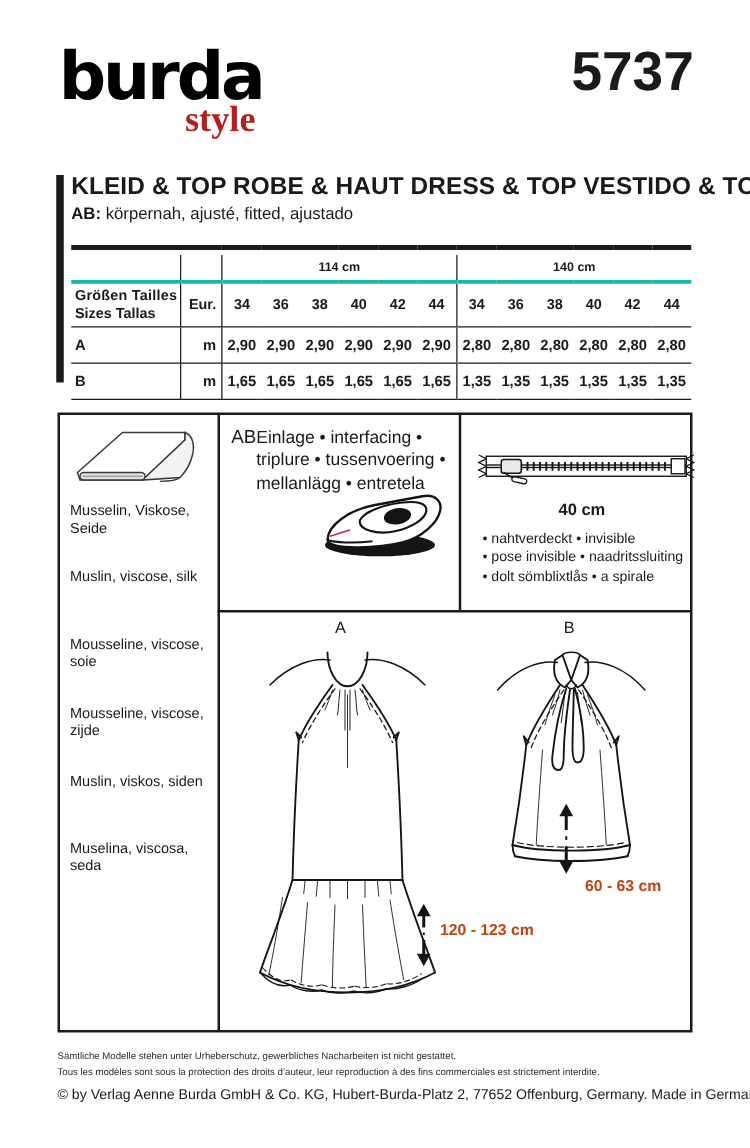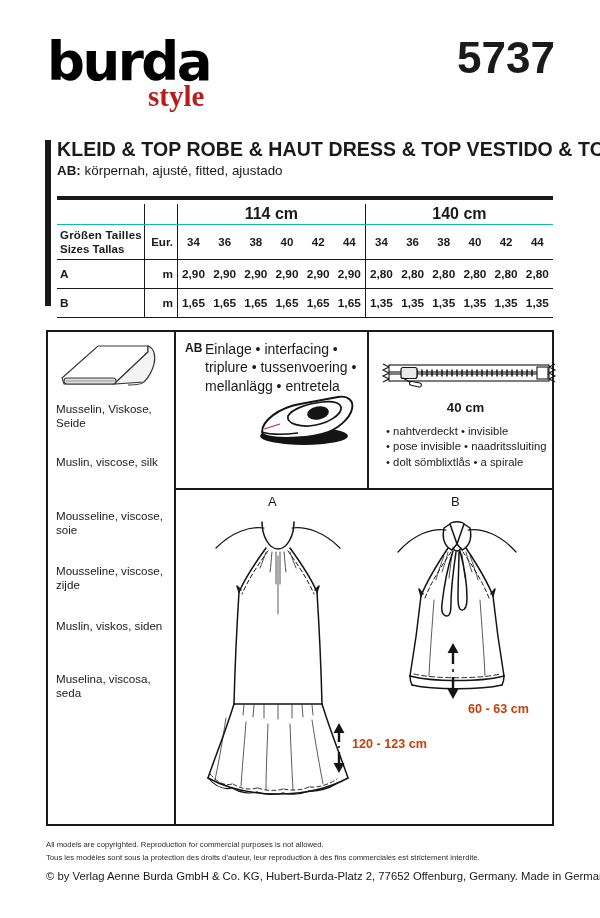--- a/index.html
+++ b/index.html
@@ -92,22 +92,22 @@
   }
   #fabric-table td, #fabric-table th {
     padding: 0;
     font-weight: bold;
     text-align: center;
     vertical-align: middle;
   }
   .tbl-toprule td { border-top: 4px solid #1a1a1a; height: 4px; padding:0; font-size:0; }
   .row-widths td {
     height: 20px;
-    font-size: 16px;
-    border-bottom: 1px solid #14b8a6;
+    font-size: 10px;
+    border-bottom: 3px solid #14b8a6;
   }
   .row-sizes td {
     height: 34px;
     font-size: 11.5px;
     border-bottom: 1px solid #1a1a1a;
   }
   .row-data td {
     height: 28px;
     font-size: 11.8px;
     border-bottom: 1px solid #1a1a1a;
@@ -183,22 +183,22 @@
     box-sizing: border-box;
   }
   #zip-cell {
     position: absolute;
     left: 193px; top: 0;
     right: 0; height: 100%;
   }
   #interfacing-label {
     position: absolute;
     left: 9px; top: 9px;
-    font-size: 12px;
-    font-weight: bold;
+    font-size: 15px;
+    font-weight: normal;
   }
   #interfacing-text {
     position: absolute;
     left: 29px; top: 8px;
     width: 158px;
     font-size: 14px;
     line-height: 1.32;
   }
   #iron-icon {
     position: absolute;
@@ -575,16 +575,16 @@
         <line x1="9" y1="35" x2="9" y2="50"></line>
         <polygon points="9,1 3.5,11 14.5,11" stroke="none"></polygon>
         <polygon points="9,57 3.5,47 14.5,47" stroke="none"></polygon>
       </g>
     </svg>
     <div class="dim-text" id="dim-b">60 - 63 cm</div>
   </div>
 </div>
 
 <div id="footer">
-  <div class="fine-print">All models are copyrighted. Reproduction for commercial purposes is not allowed.</div>
+  <div class="fine-print">Sämtliche Modelle stehen unter Urheberschutz, gewerbliches Nacharbeiten ist nicht gestattet.</div>
   <div class="fine-print">Tous les modèles sont sous la protection des droits d’auteur, leur reproduction à des fins commerciales est strictement interdite.</div>
   <div id="copyright-line">© by Verlag Aenne Burda GmbH &amp; Co. KG, Hubert-Burda-Platz 2, 77652 Offenburg, Germany. Made in Germany.</div>
 </div>
 
 </body></html>

